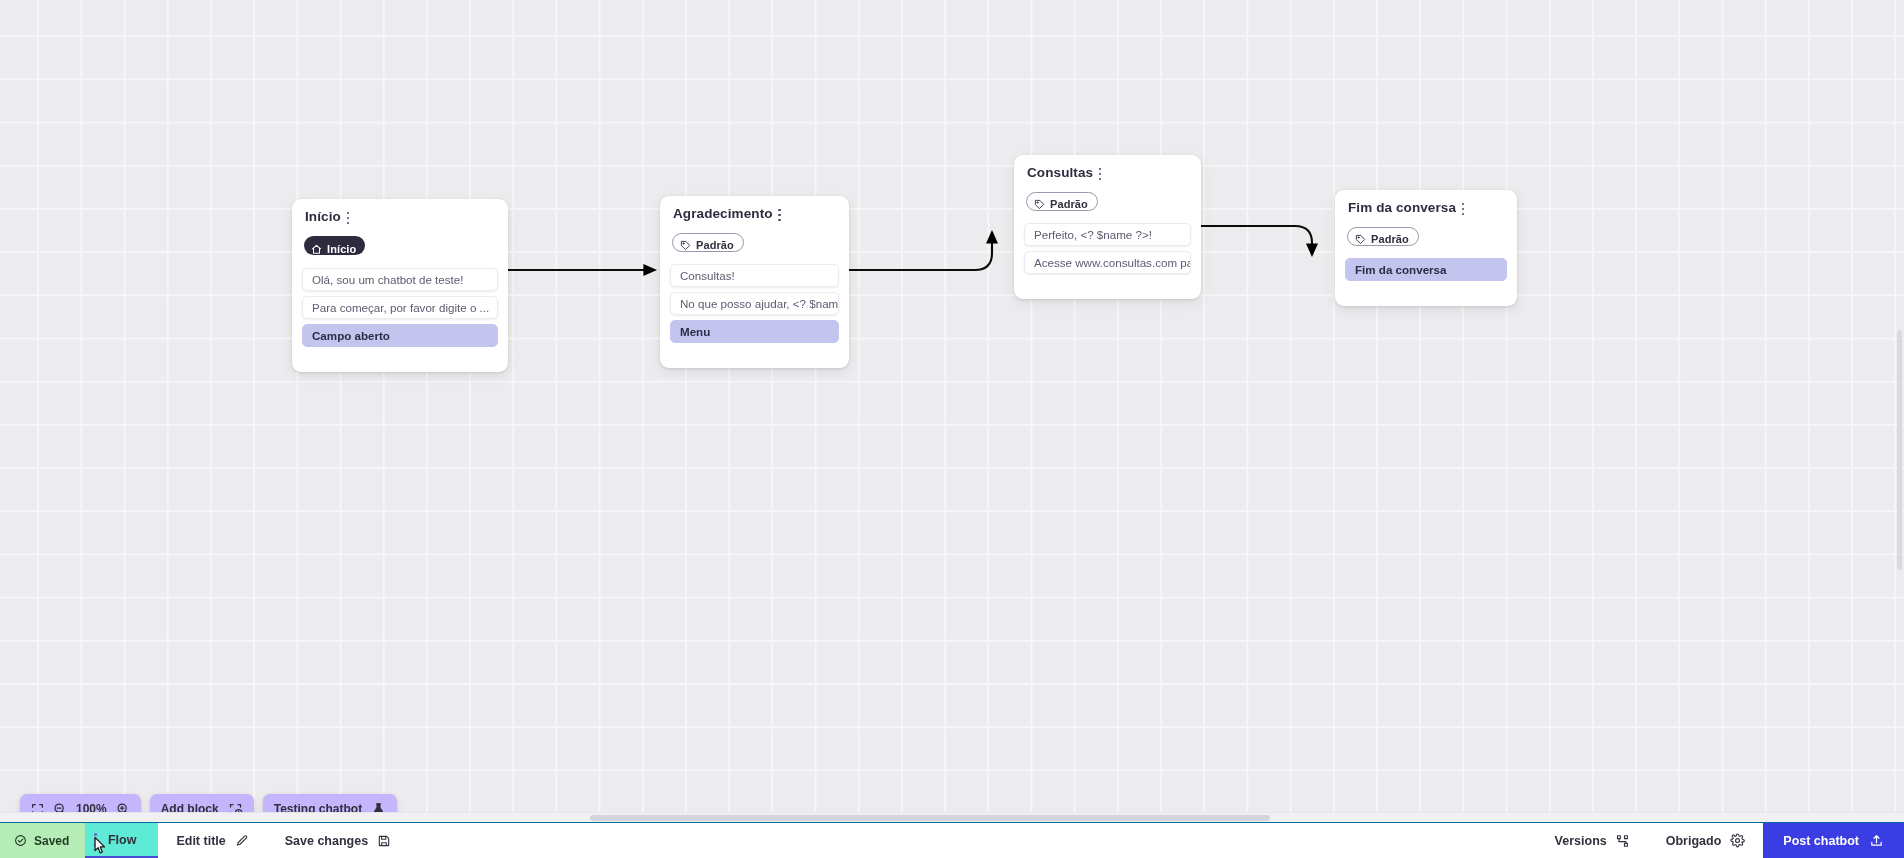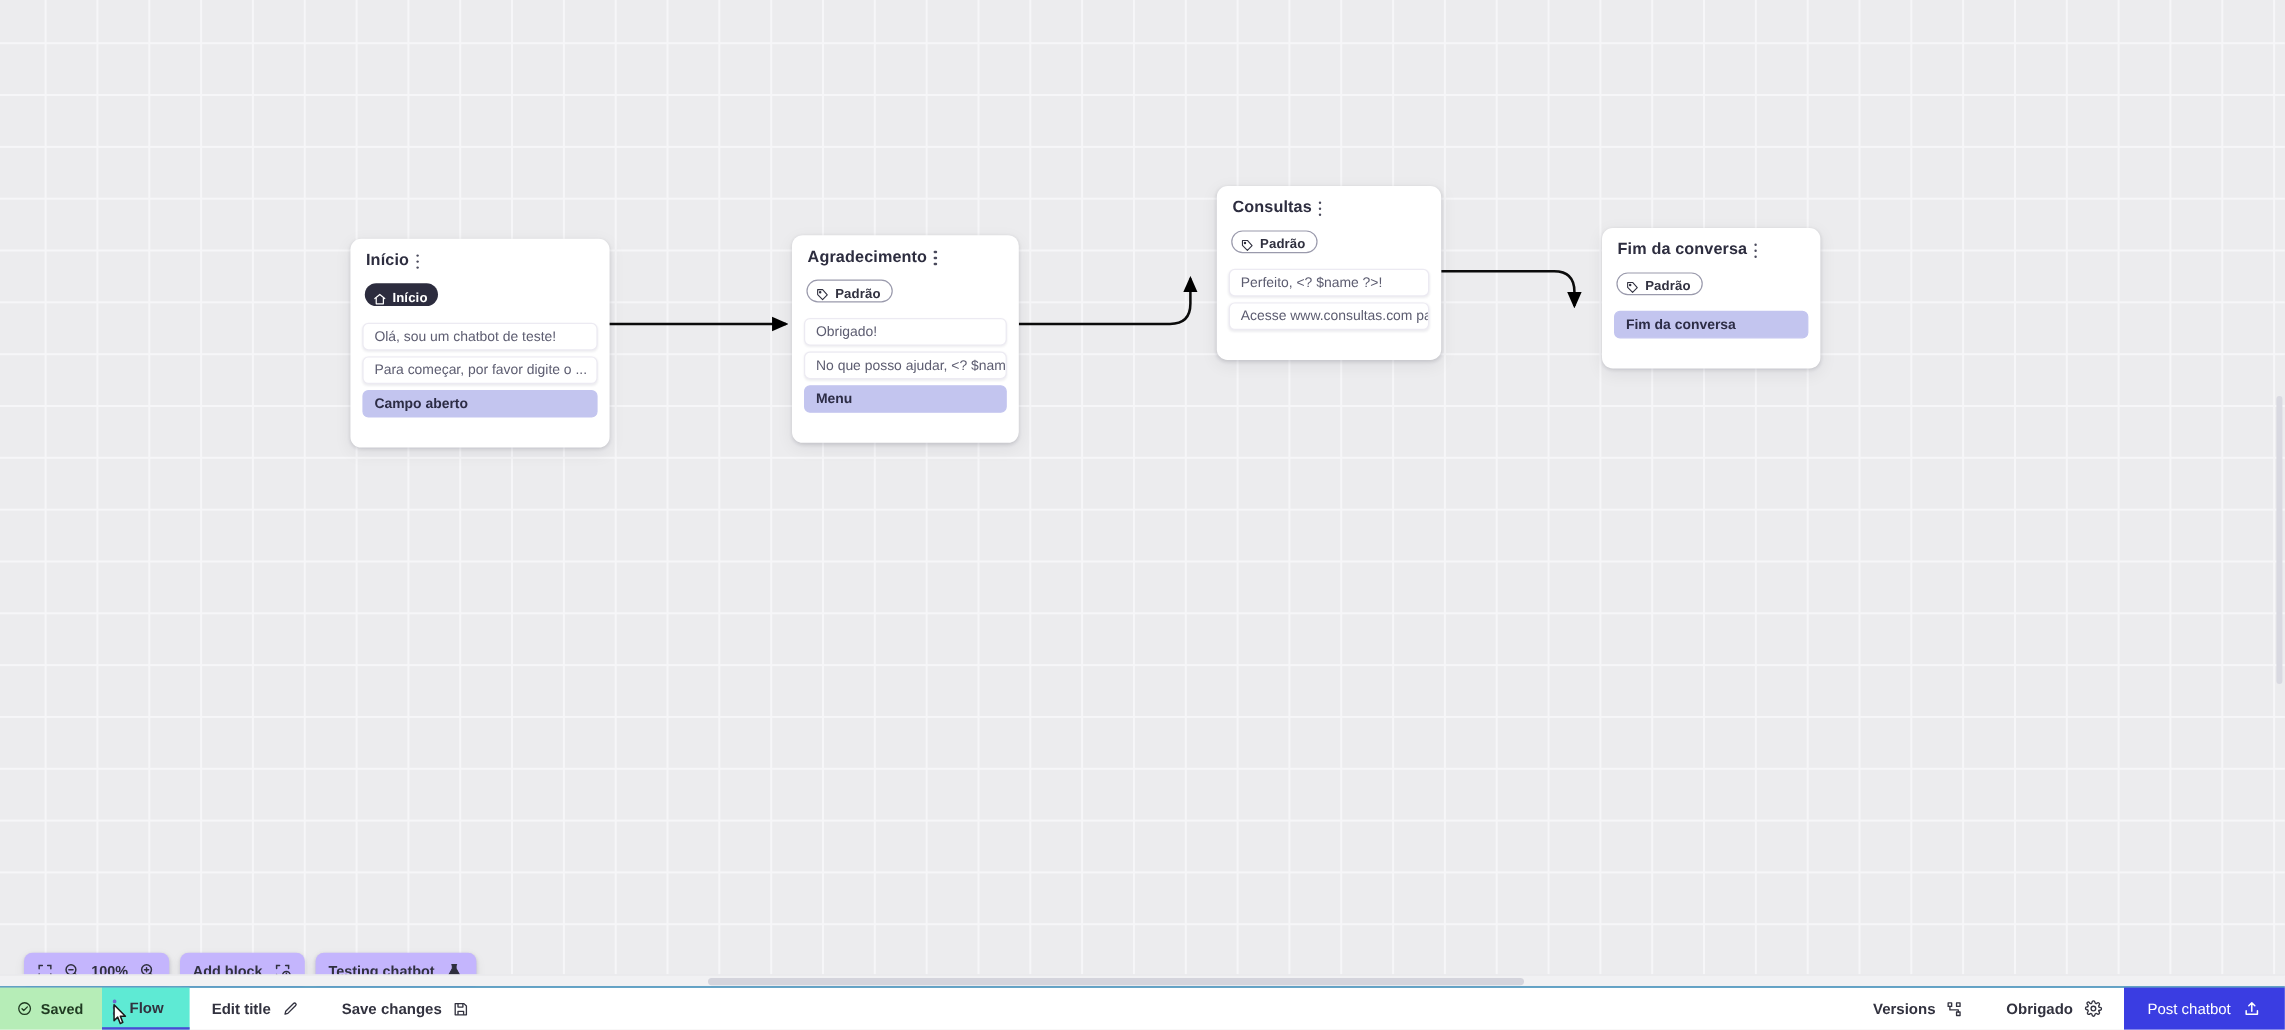--- a/index.html
+++ b/index.html
@@ -149,21 +149,21 @@
     display: flex; align-items: center; gap: 9px;
     padding: 0 18px;
     font-size: 12.5px; font-weight: 600; color: #32323f;
     cursor: pointer;
   }
   .post-btn {
     display: flex; align-items: center; gap: 10px;
     padding: 0 20px;
     background: #3a3de2;
     color: #ffffff;
-    font-size: 12.5px; font-weight: 400;
+    font-size: 12.5px; font-weight: 700;
     cursor: pointer;
   }
 
   
   #cursor { position: absolute; left: 93px; bottom: 2px; width: 15px; height: 20px; z-index: 60; pointer-events:none; }
 
   
   #hscroll {
     position: absolute; left: 0; bottom: 36px; width: 1904px; height: 10px;
     background: #f1f1f3; border-top: 1px solid #e6e6ea; z-index: 45;
@@ -225,21 +225,21 @@
     <div class="badge-row">
       <span class="badge outline">
         <svg width="11" height="11" viewBox="0 0 24 24" fill="none" stroke="#30303f" stroke-width="2" stroke-linecap="round" stroke-linejoin="round">
             <path d="M20.5 12.5 12 21 3 12V3h9z"></path>
             <circle cx="7.6" cy="7.6" r="1.25" fill="#30303f"></circle>
           </svg>
         <span>Padrão</span>
       </span>
     </div>
     <div class="rows">
-      <div class="row">Obrigado!</div>
+      <div class="row">Consultas!</div>
       <div class="row">No que posso ajudar, &lt;? $name ...</div>
       <div class="row highlight">Menu</div>
     </div>
   </div>
 
   <div class="node" style="left:1014px; top:155px; width:187px;">
     <div class="node-head">
       <div class="node-title">Consultas</div>
       <div class="kebab">
           <i></i>

